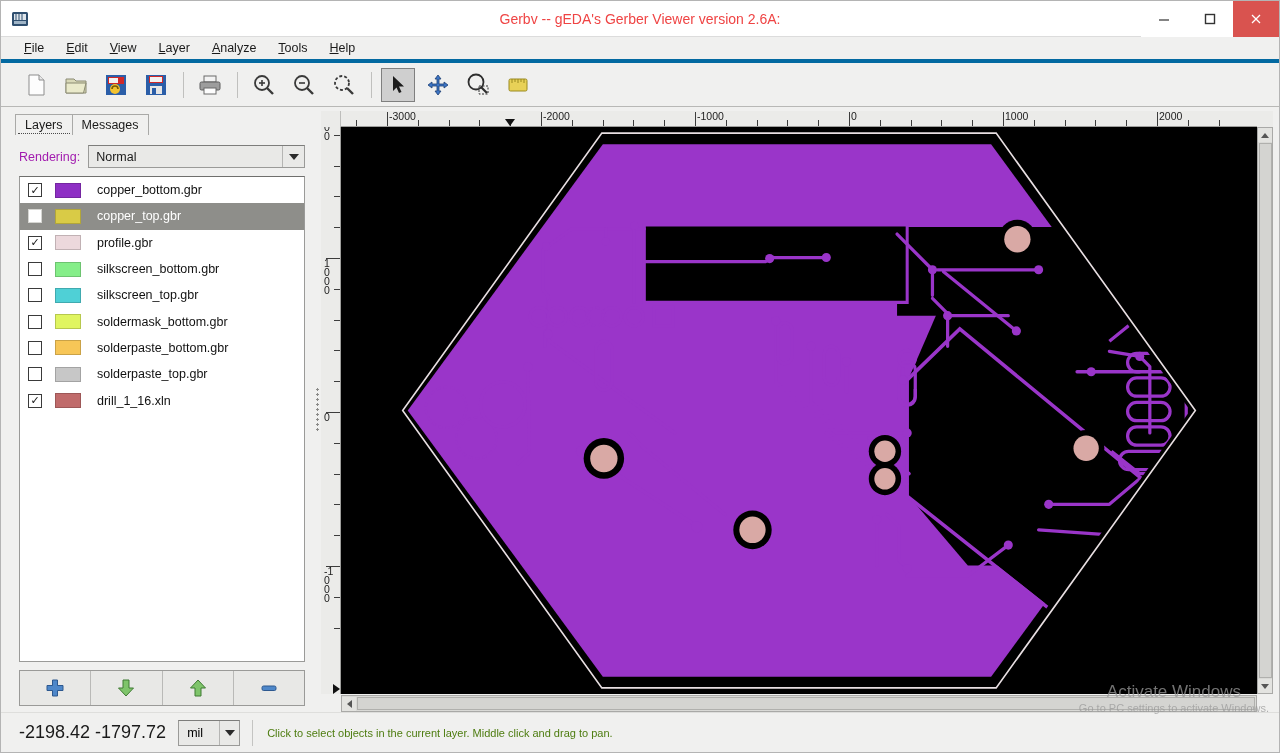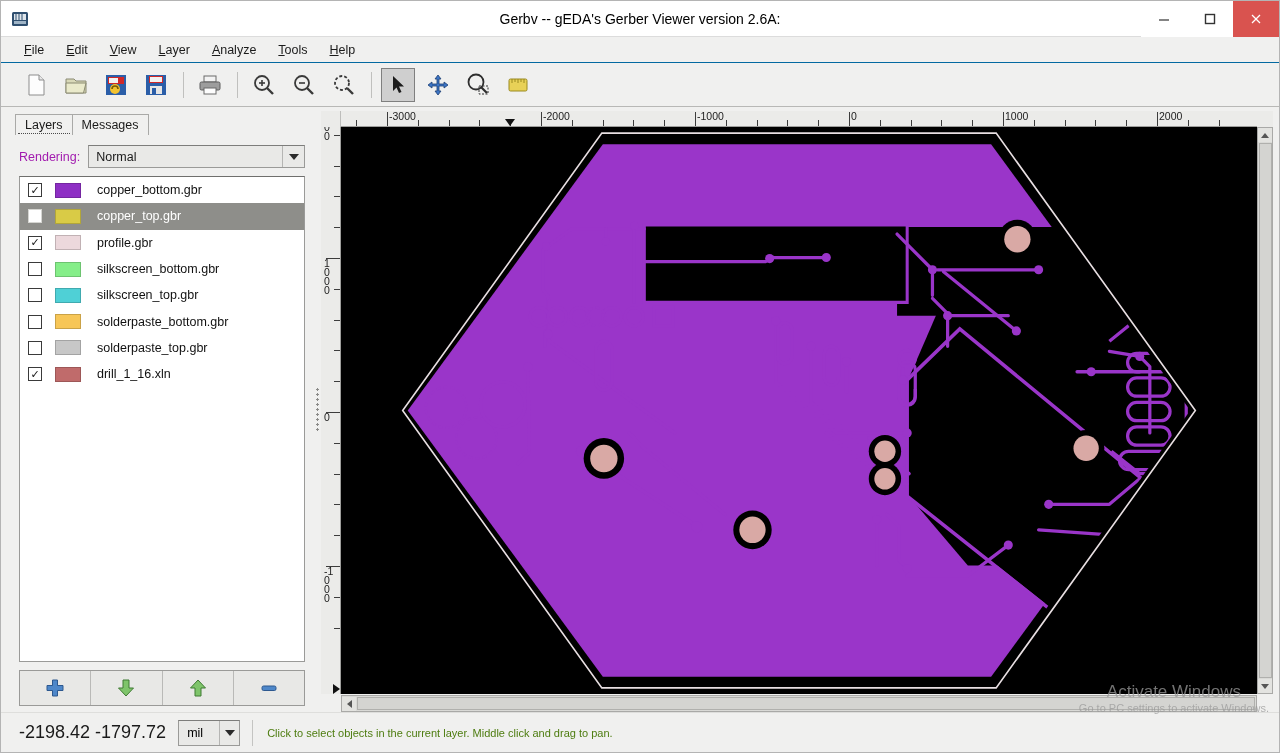--- a/index.html
+++ b/index.html
@@ -32,21 +32,21 @@
   .app-icon {
     width: 22px; height: 22px;
     margin-left: 8px;
     display: flex; align-items: center; justify-content: center;
   }
   .title-text {
     position: absolute;
     left: 0; right: 0;
     text-align: center;
     font-size: 14px;
-    color: #000000;
+    color: #ef4444;
     font-family: "Liberation Sans", sans-serif;
     pointer-events: none;
   }
   .win-controls {
     margin-left: auto;
     display: flex; height: 36px;
   }
   .win-btn {
     width: 46px; height: 36px;
     display: flex; align-items: center; justify-content: center;
@@ -56,21 +56,21 @@
   }
   .win-btn.close { background: #d9534f; color: #fff; font-size: 14px; }
 
   
   .menubar {
     height: 26px;
     flex: 0 0 26px;
     background: #f0f0ef;
     display: flex; align-items: center;
     padding-left: 12px;
-    border-bottom: 1px solid #0369a1;
+    border-bottom: 4px solid #0369a1;
   }
   .menu-item {
     padding: 3px 11px;
     font-size: 12.5px;
     color: #1a1a1a;
     cursor: default;
   }
   .menu-item u { text-decoration: underline; }
 
   
@@ -577,20 +577,25 @@
           </div>
           <div class="layer-row">
             <div class="chk"></div>
             <div class="swatch" style="background: rgb(133, 238, 137);"></div>
             <div class="layer-name">silkscreen_bottom.gbr</div>
           </div>
           <div class="layer-row">
             <div class="chk"></div>
             <div class="swatch" style="background: rgb(79, 208, 214);"></div>
             <div class="layer-name">silkscreen_top.gbr</div>
+          </div>
+          <div class="layer-row">
+            <div class="chk"></div>
+            <div class="swatch" style="background: rgb(224, 245, 96);"></div>
+            <div class="layer-name">soldermask_bottom.gbr</div>
           </div>
           <div class="layer-row">
             <div class="chk"></div>
             <div class="swatch" style="background: rgb(247, 198, 87);"></div>
             <div class="layer-name">solderpaste_bottom.gbr</div>
           </div>
           <div class="layer-row">
             <div class="chk"></div>
             <div class="swatch" style="background: rgb(199, 199, 199);"></div>
             <div class="layer-name">solderpaste_top.gbr</div>

